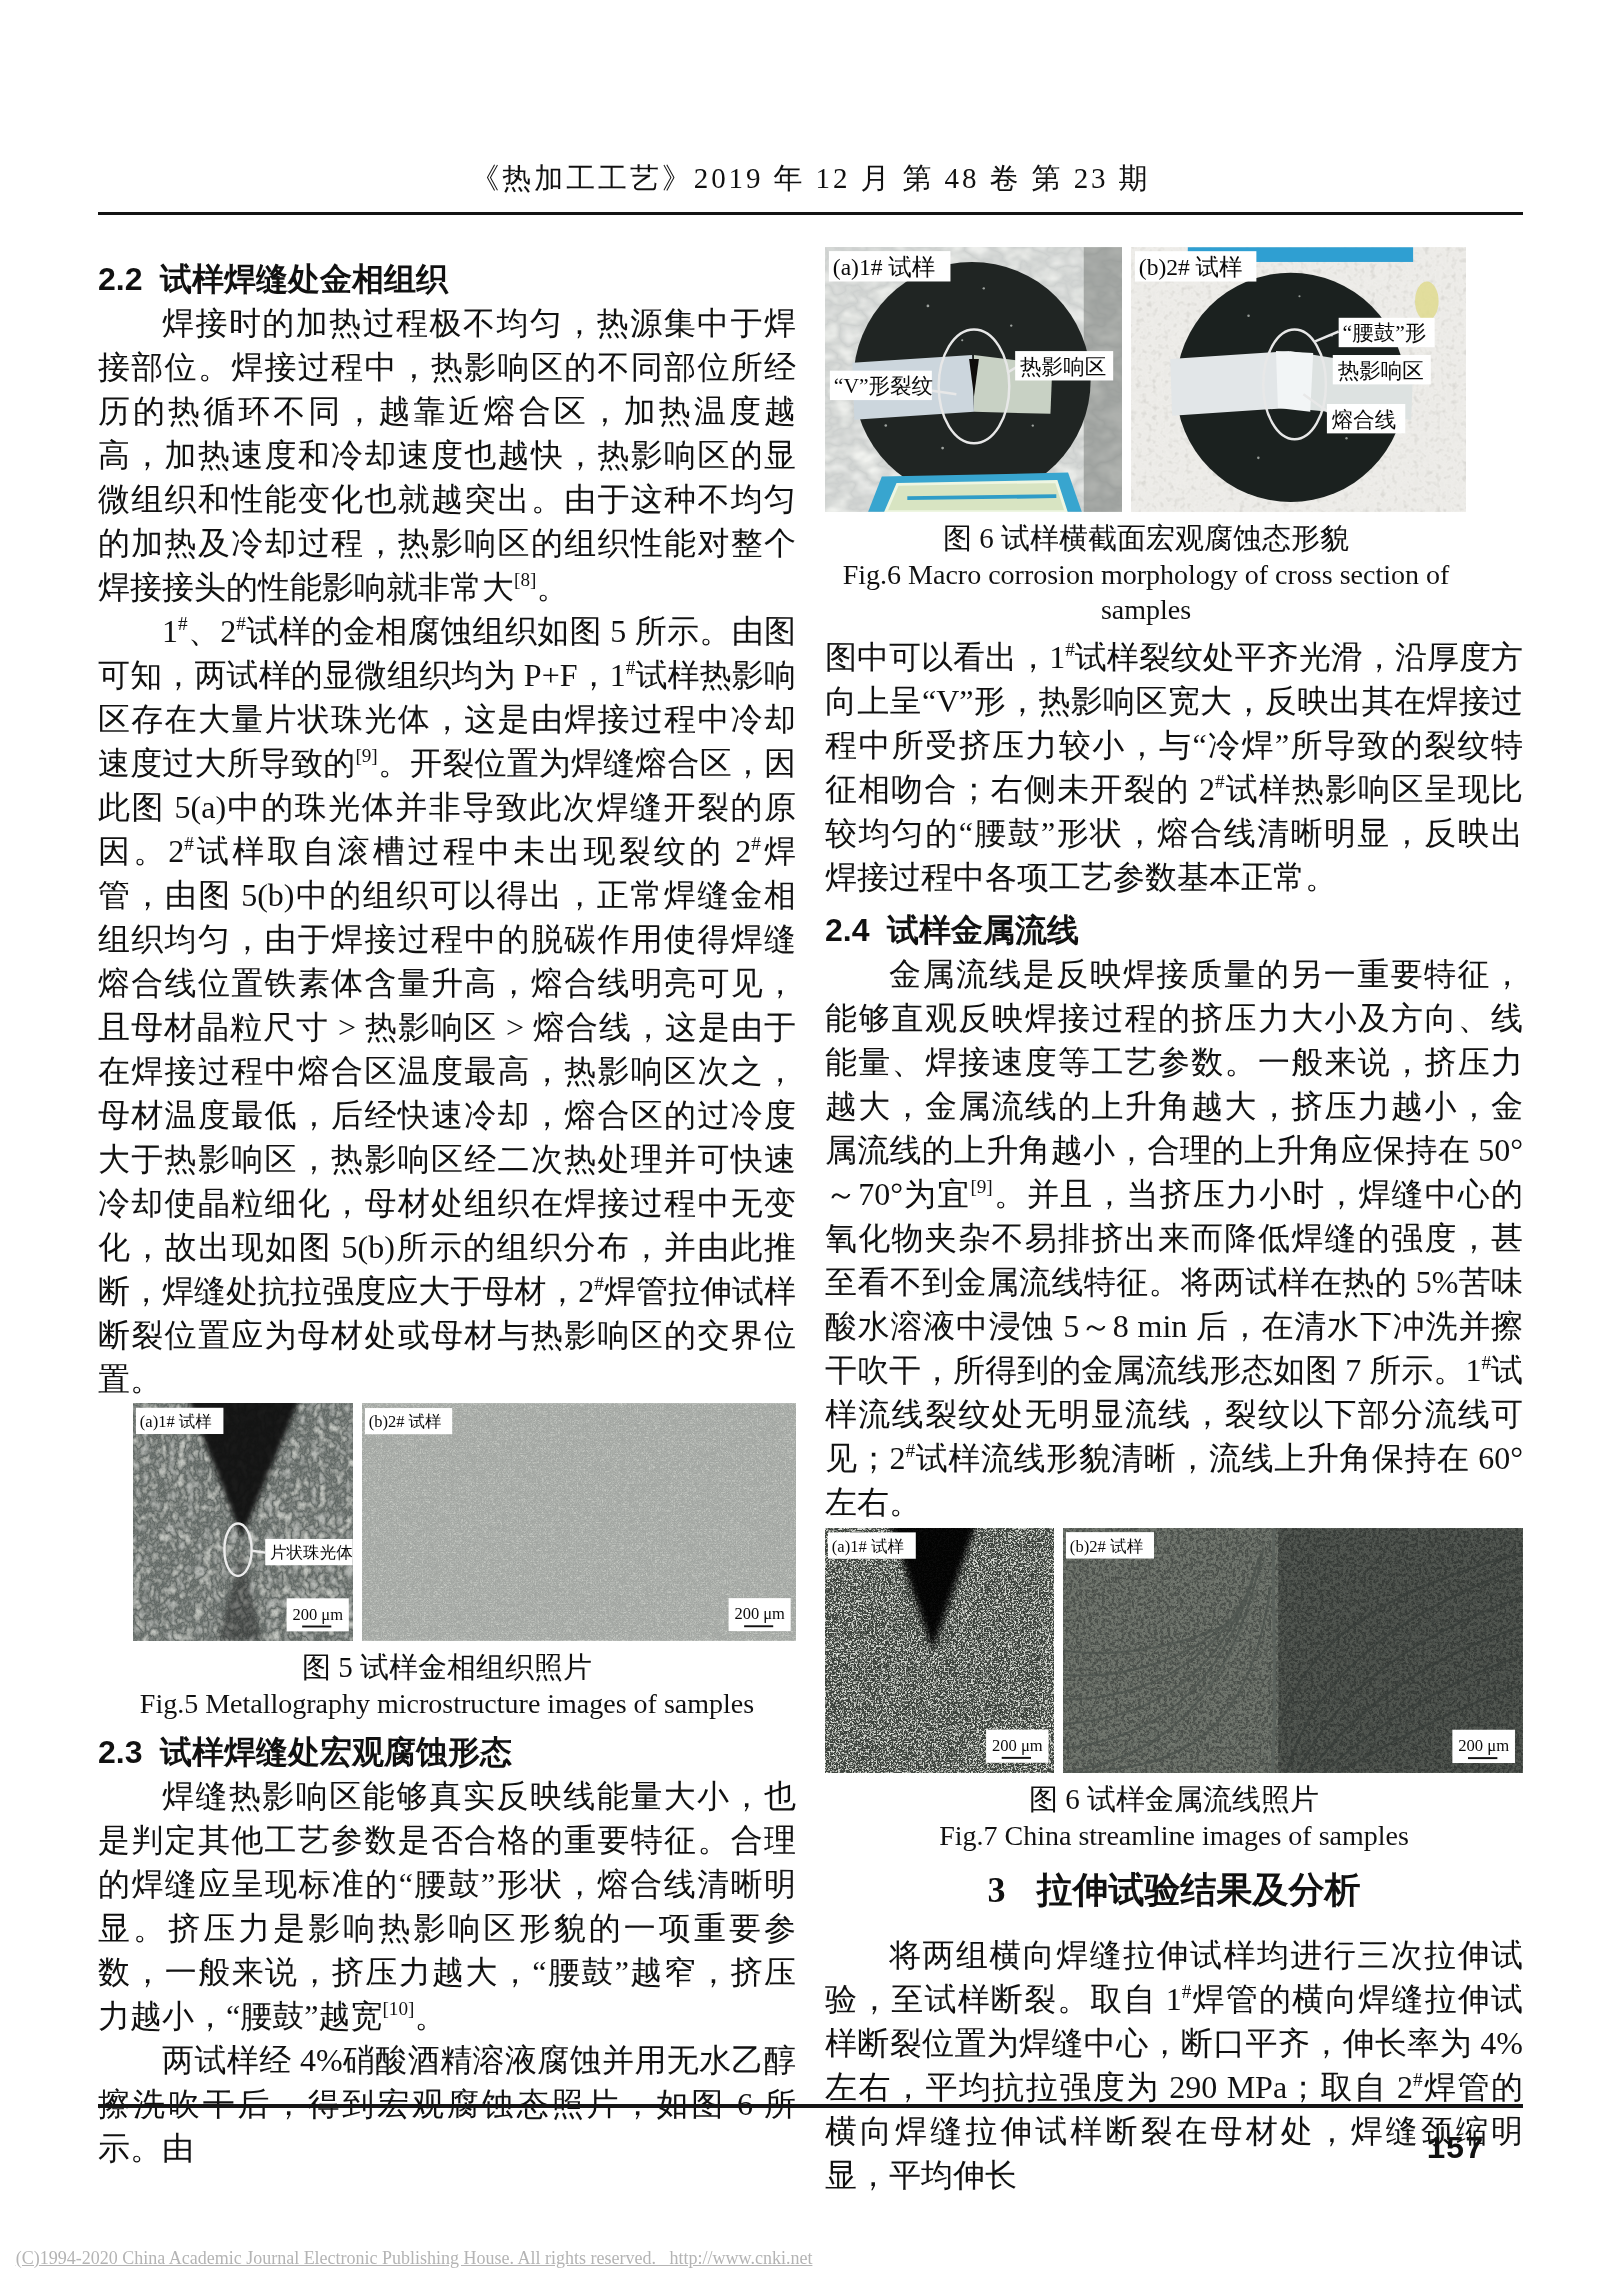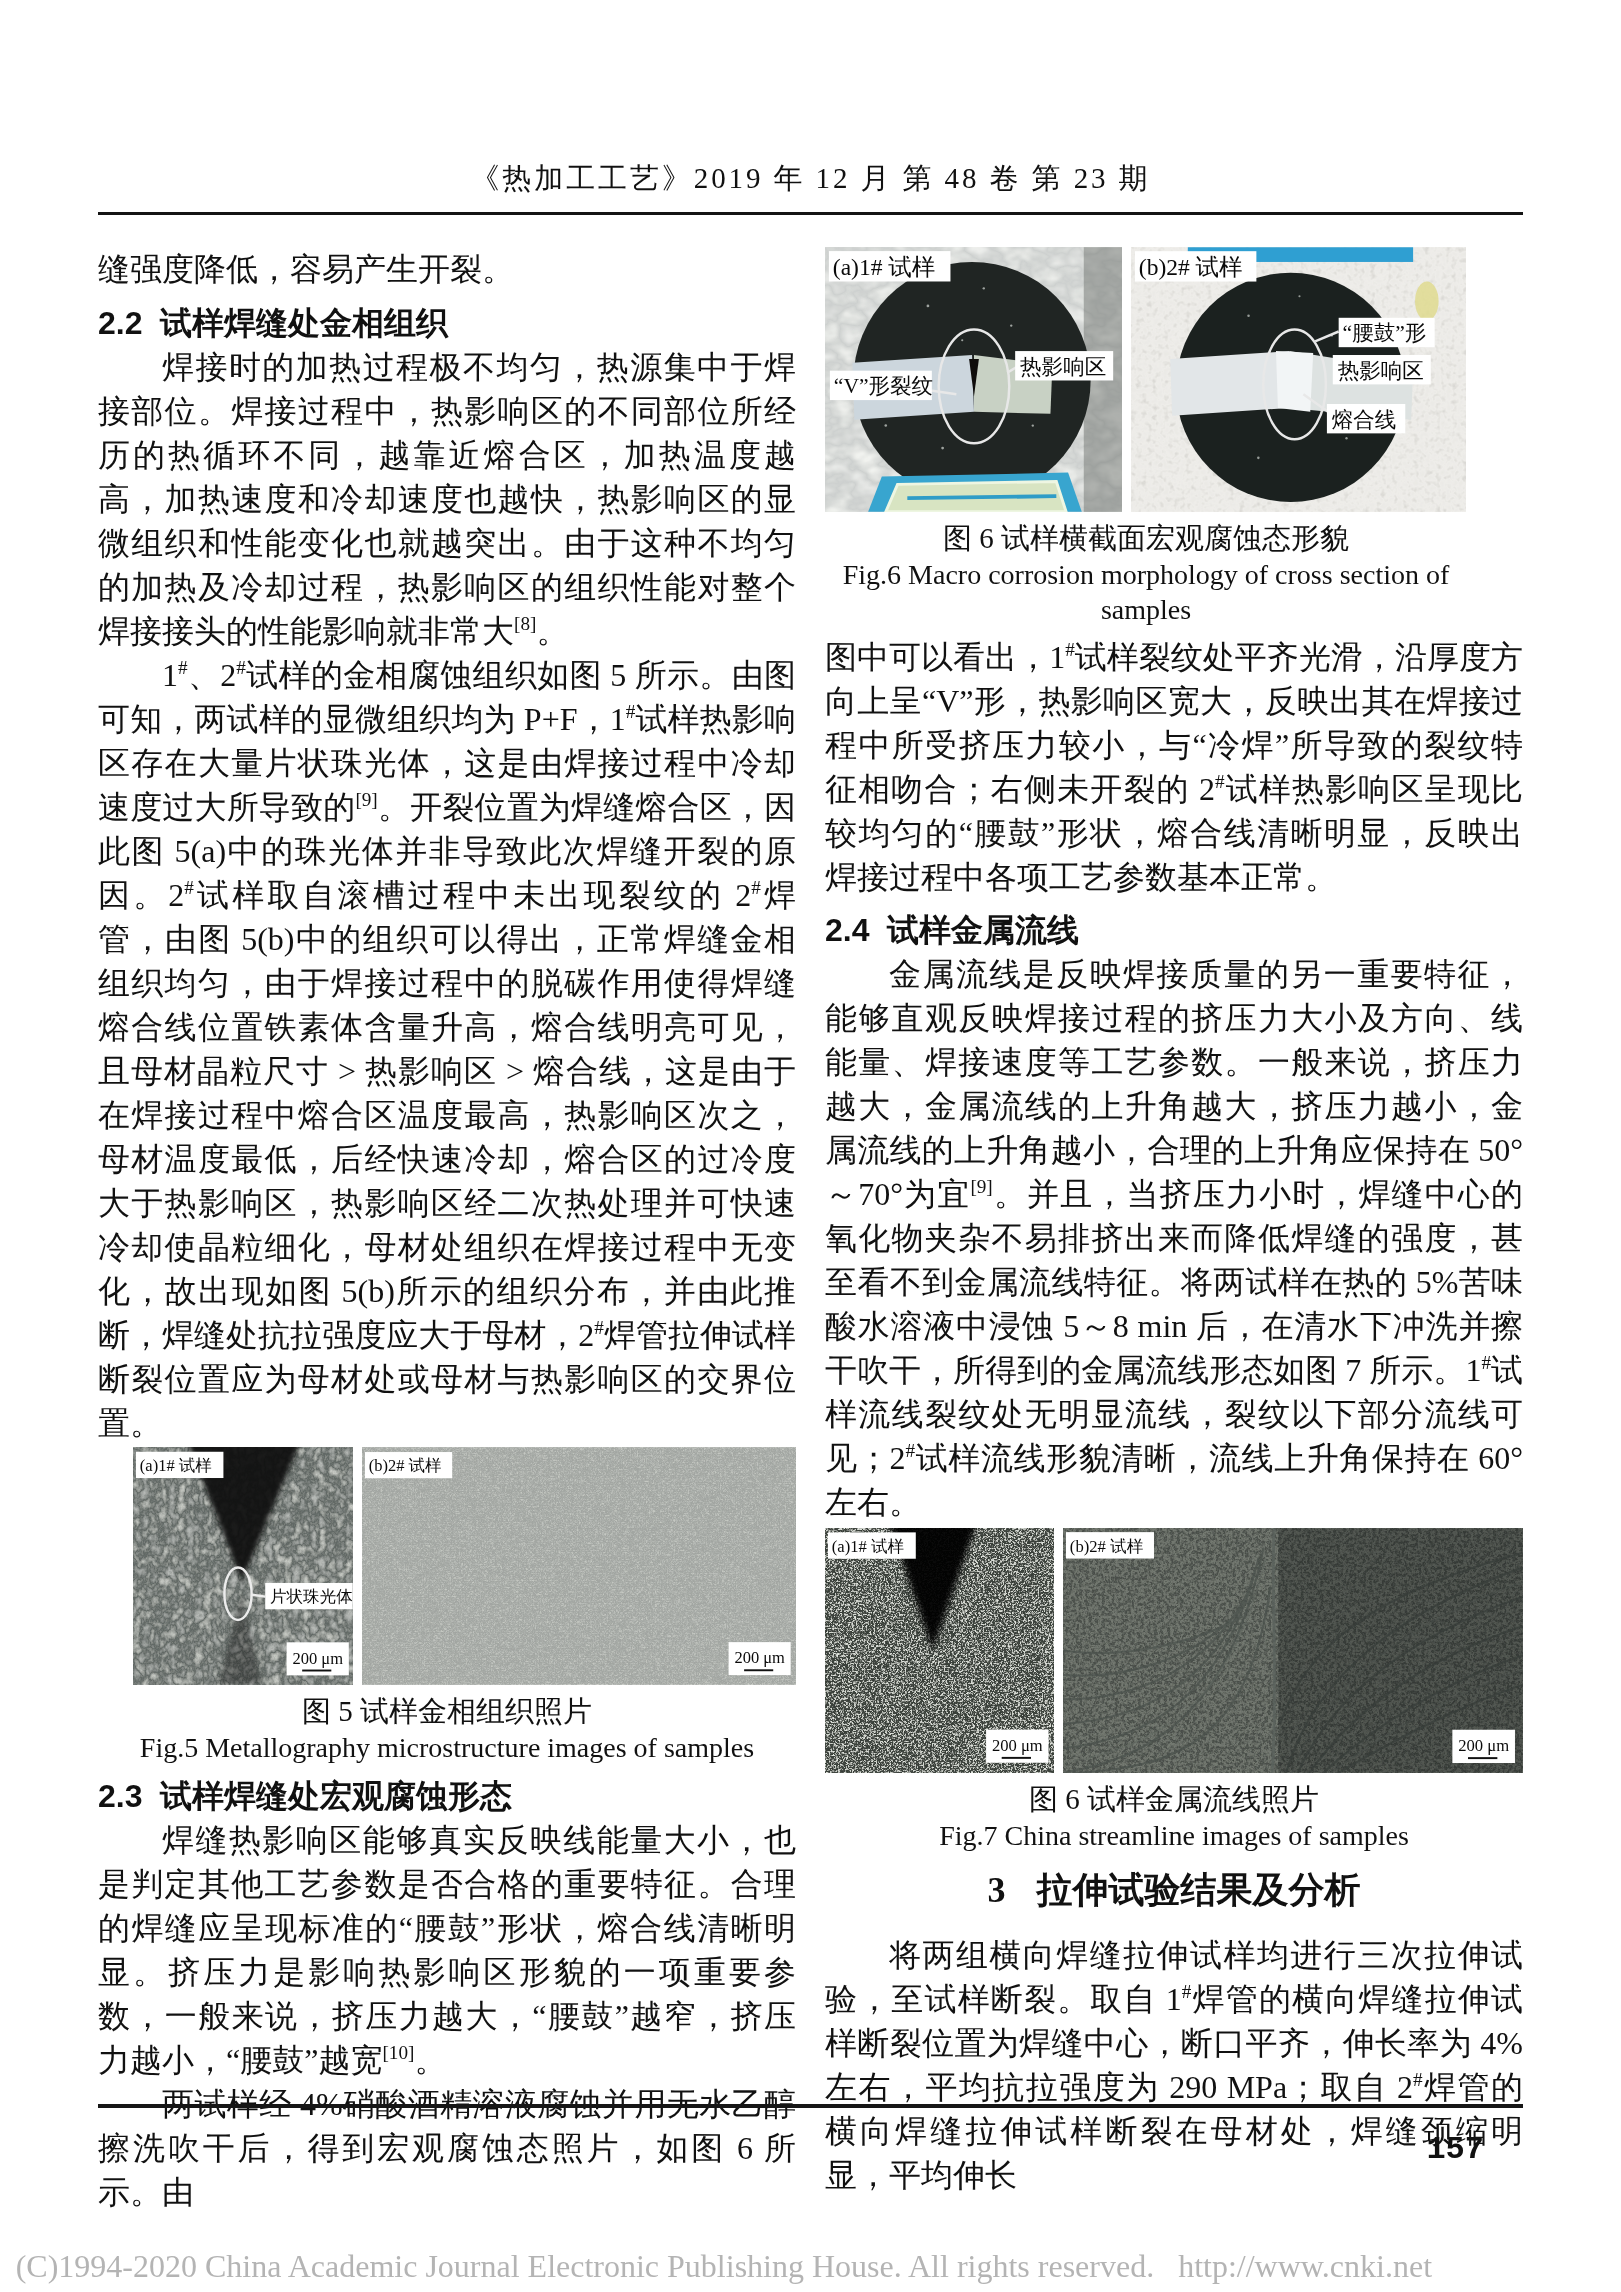--- a/index.html
+++ b/index.html
@@ -34,21 +34,21 @@
   .cap-cn{margin-top:7.8px;text-align:center;font-size:29px;line-height:37px;}
   .cap-en{text-align:center;font-size:28px;line-height:35px;}
 
   .svgsmall{font:17px "Liberation Serif","DejaVu Serif",serif;fill:#0a0a0a;}
   .svgmed{font:22px "Liberation Serif","DejaVu Serif",serif;fill:#0a0a0a;}
   .svglab6{font:24px "Liberation Serif","DejaVu Serif",serif;fill:#0a0a0a;}
 
   .footer-rule{position:absolute;top:2104px;left:98px;width:1425px;height:3.9px;background:#161616;}
   .page-number{position:absolute;top:2131px;left:1376px;width:108px;text-align:right;
         font-size:32px;font-weight:bold;font-family:Liberation Mono, monospace;}
-  .copyright{position:absolute;top:2248px;left:15.7px;font-size:32px;color:#b4b4b4;white-space:pre;}
+  .copyright{position:absolute;top:2248px;left:15.7px;font-size:18px;color:#b4b4b4;white-space:pre;text-decoration:underline;}
 </style>
 </head>
 <body>
 
 <svg width="0" height="0" style="position:absolute" aria-hidden="true">
   <defs>
     <filter id="nMottle" x="-5%" y="-5%" width="110%" height="110%">
       <feTurbulence type="fractalNoise" baseFrequency="0.11 0.09" numOctaves="4" seed="7"></feTurbulence>
       <feColorMatrix type="saturate" values="0"></feColorMatrix>
       <feComponentTransfer>
@@ -114,21 +114,20 @@
   </defs>
 </svg>
 
 <div class="page">
 
   <div class="journal-header">《热加工工艺》2019 年 12 月 第 48 卷 第 23 期</div>
   <div class="header-rule"></div>
 
   <div class="col col-left">
 
-    <p class="body">缝强度降低，容易产生开裂。</p>
 
     <h2 class="h2">
       <span class="hnum">2.2</span><span>试样焊缝处金相组织</span>
     </h2>
 
     <p class="body indent">焊接时的加热过程极不均匀，热源集中于焊接部位。焊接过程中，热影响区的不同部位所经历的热循环不同，越靠近熔合区，加热温度越高，加热速度和冷却速度也越快，热影响区的显微组织和性能变化也就越突出。由于这种不均匀的加热及冷却过程，热影响区的组织性能对整个焊接接头的性能影响就非常大<sup>[8]</sup>。</p>
     <p class="body indent">1<sup>#</sup>、2<sup>#</sup>试样的金相腐蚀组织如图 5 所示。由图可知，两试样的显微组织均为 P+F，1<sup>#</sup>试样热影响区存在大量片状珠光体，这是由焊接过程中冷却速度过大所导致的<sup>[9]</sup>。开裂位置为焊缝熔合区，因此图 5(a)中的珠光体并非导致此次焊缝开裂的原因。2<sup>#</sup>试样取自滚槽过程中未出现裂纹的 2<sup>#</sup>焊管，由图 5(b)中的组织可以得出，正常焊缝金相组织均匀，由于焊接过程中的脱碳作用使得焊缝熔合线位置铁素体含量升高，熔合线明亮可见，且母材晶粒尺寸 &gt; 热影响区 &gt; 熔合线，这是由于在焊接过程中熔合区温度最高，热影响区次之，母材温度最低，后经快速冷却，熔合区的过冷度大于热影响区，热影响区经二次热处理并可快速冷却使晶粒细化，母材处组织在焊接过程中无变化，故出现如图 5(b)所示的组织分布，并由此推断，焊缝处抗拉强度应大于母材，2<sup>#</sup>焊管拉伸试样断裂位置应为母材处或母材与热影响区的交界位置。</p>
 
     <figure class="fig">
       <div class="figrow fig5row">

